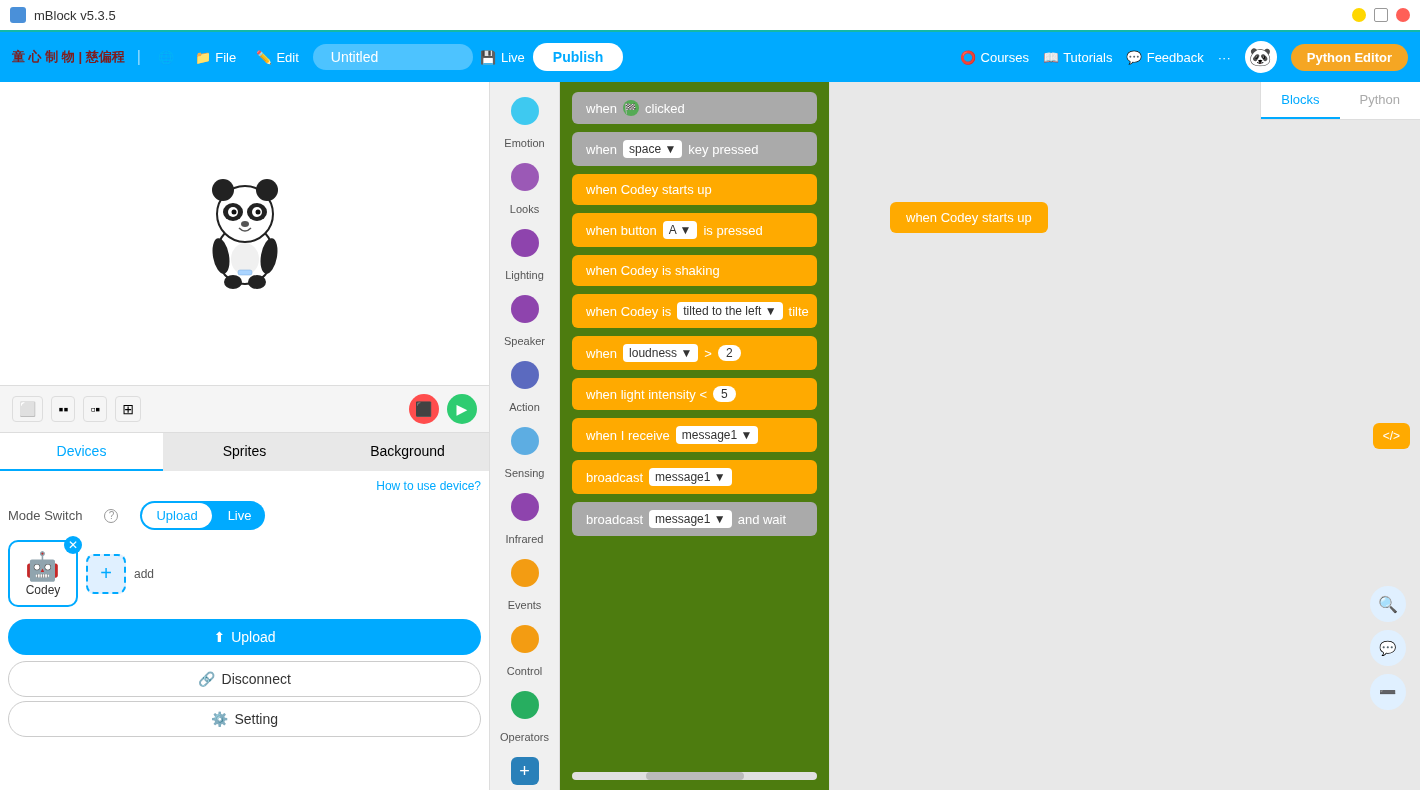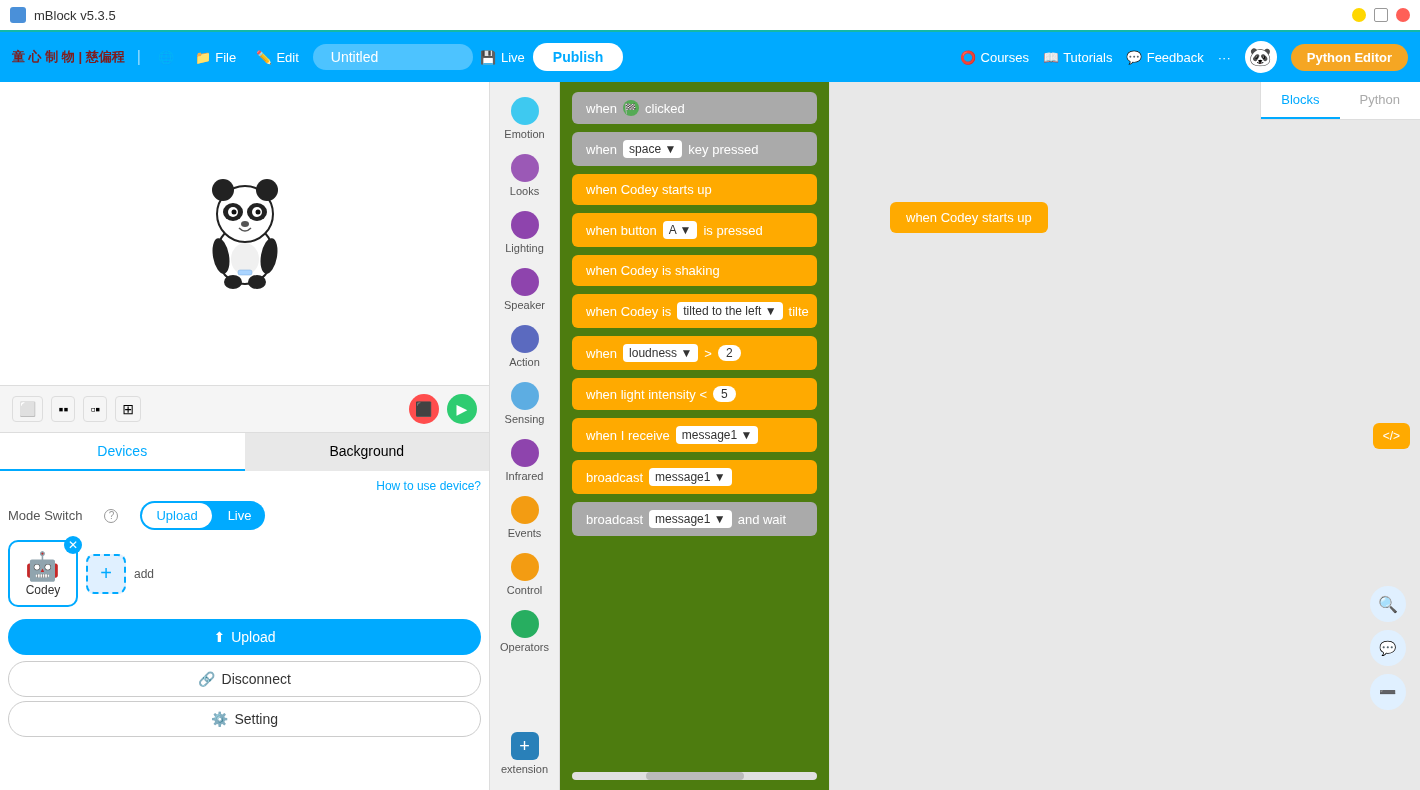--- a/index.html
+++ b/index.html
@@ -272,21 +272,21 @@
       flex-direction: column;
       align-items: center;
       padding: 10px 4px;
       gap: 4px;
       overflow-y: auto;
     }
     .block-cat {
       display: flex;
       flex-direction: column;
       align-items: center;
-      gap: 3px;
+      gap: 12px;
       cursor: pointer;
       padding: 5px;
       border-radius: 8px;
       width: 100%;
     }
     .block-cat-dot {
       width: 28px;
       height: 28px;
       border-radius: 50%;
     }
@@ -533,20 +533,21 @@
           <span style="color:white; font-size:14px;">⬛</span>
         </button>
         <button class="play-btn">
           <span style="color:white; font-size:14px;">▶</span>
         </button>
       </div>
     </div>
 
     <div class="panel-tabs">
       <div class="panel-tab active">Devices</div>
+      <div class="panel-tab">Sprites</div>
       <div class="panel-tab">Background</div>
     </div>
 
     <div class="devices-area">
       <a href="#" class="how-to-link">How to use device?</a>
       <div class="mode-switch-row">
         <span>Mode Switch</span>
         <div class="info-circle">?</div>
         <div class="mode-btns">
           <button class="mode-btn active">Upload</button>

